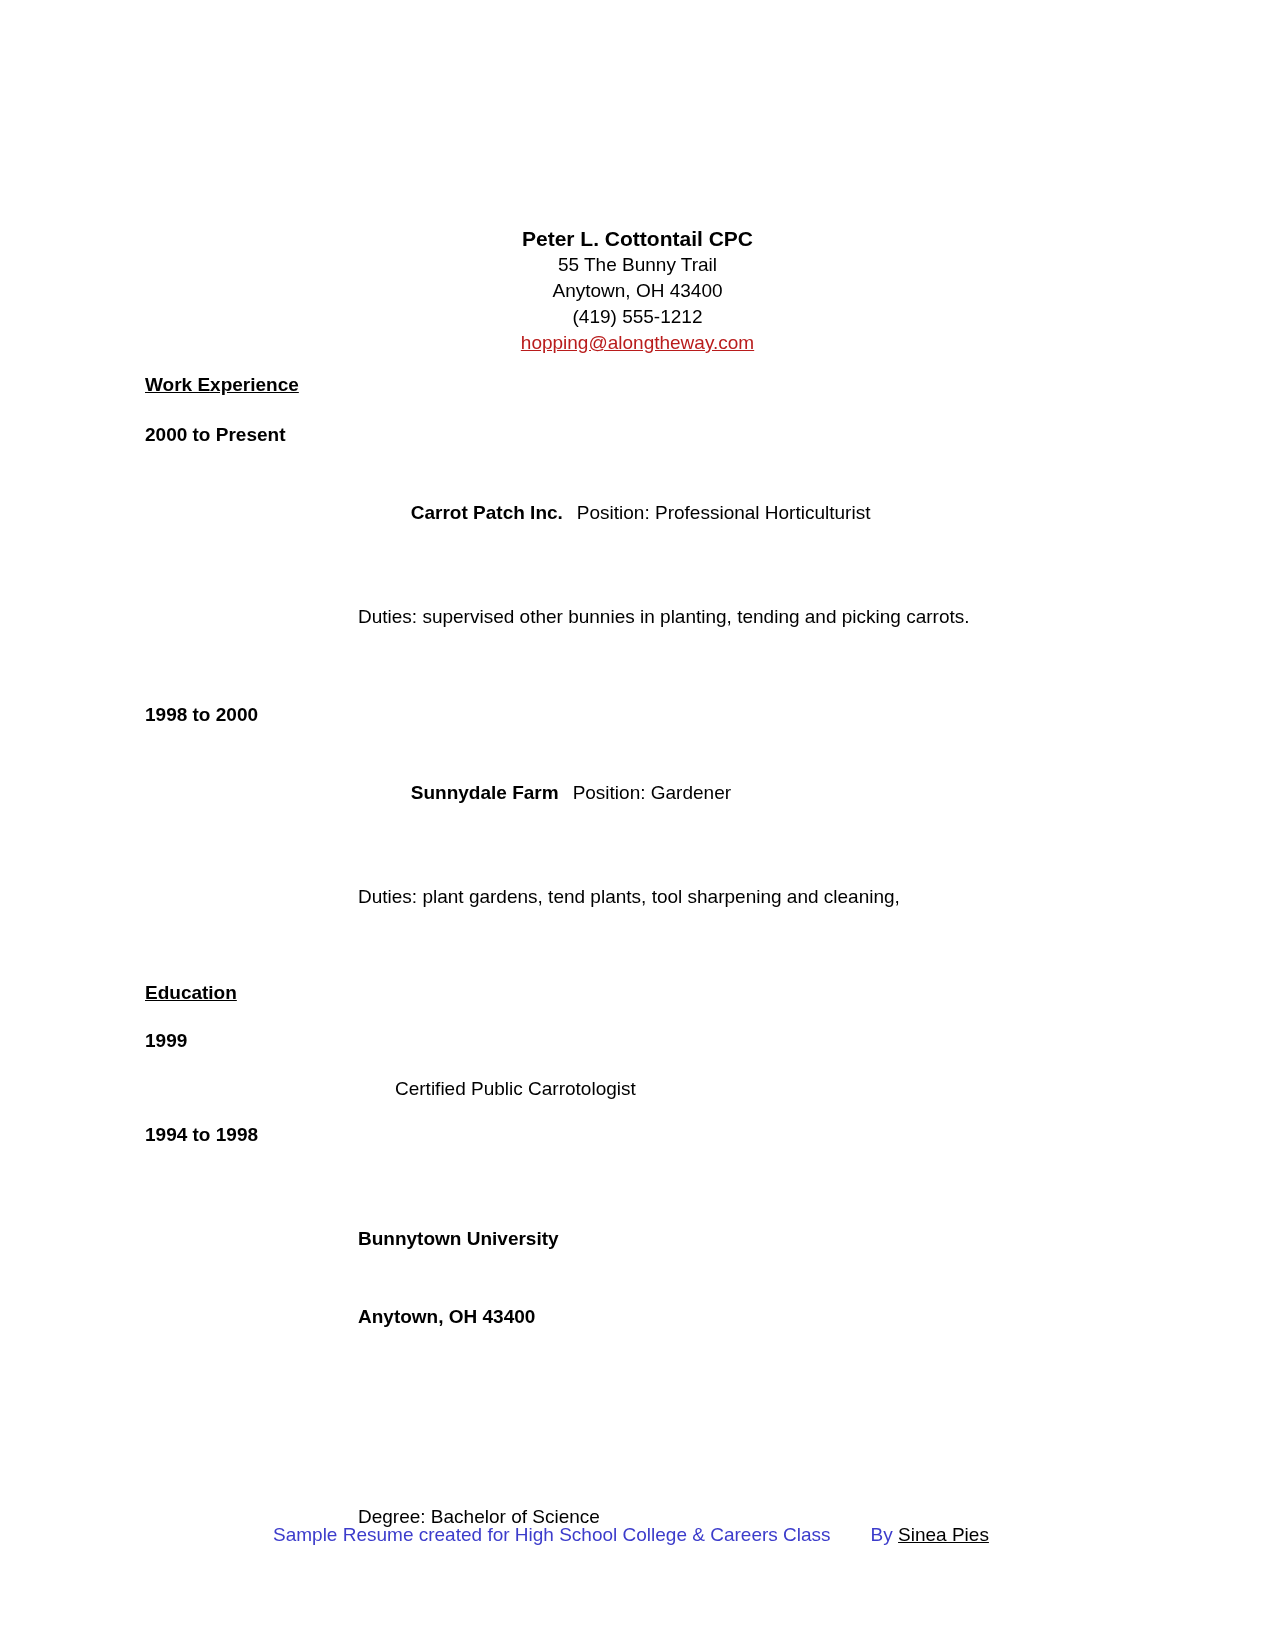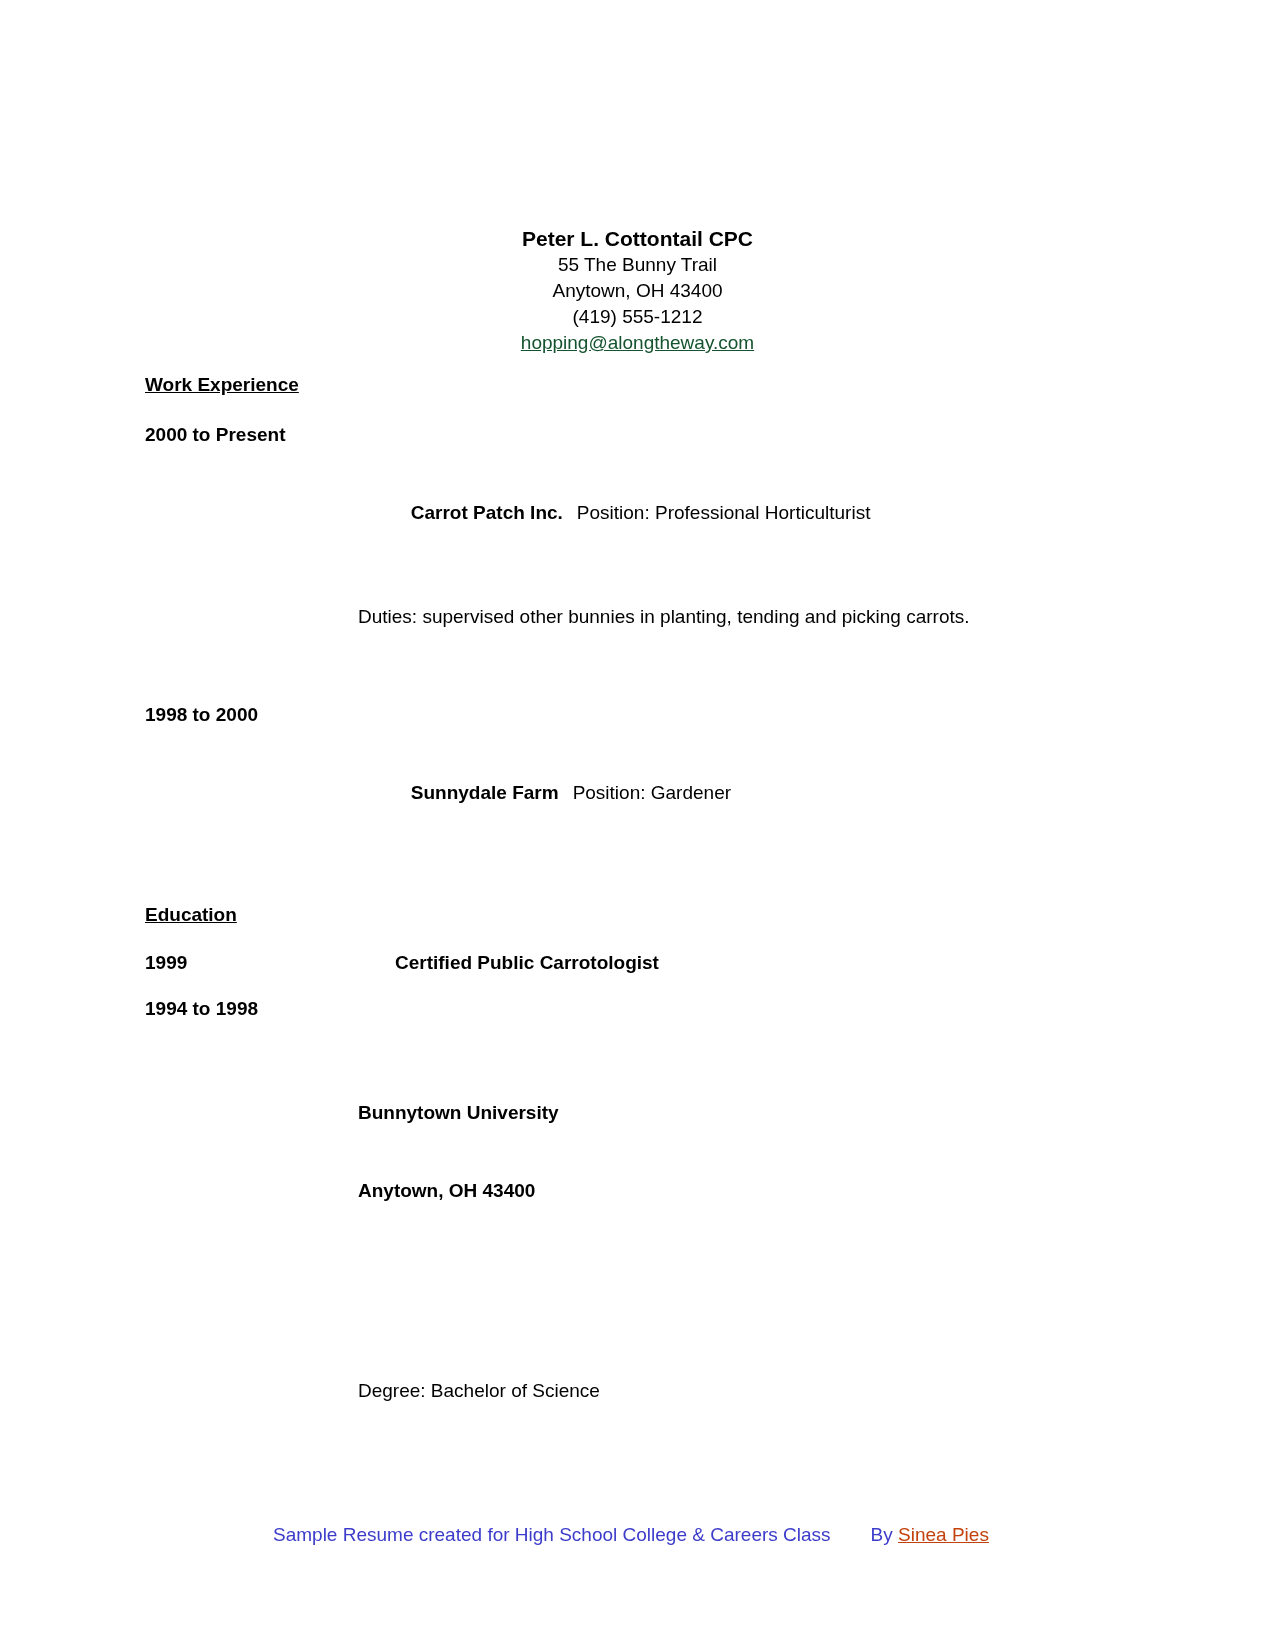--- a/index.html
+++ b/index.html
@@ -10,26 +10,26 @@
     height: 1650px;
     margin: 0 auto;
     background: #ffffff;
     font-family: "Liberation Sans", "DejaVu Sans", sans-serif;
     font-size: 19px;
     line-height: 26px;
     color: #000000;
     overflow: hidden;
   }
   .content { padding: 0 145px; }
-  b, .bold { font-weight: bold; }
+  b, .bold { font-weight: normal; margin-top: 48px; }
 
   
   .resume-header { margin-top: 226px; text-align: center; }
   .resume-header .name { font-weight: bold; font-size: 21px; }
-  .email-link { color: #14532d; text-decoration: underline; cursor: pointer; }
+  .email-link { color: #b91c1c; text-decoration: underline; cursor: pointer; }
 
   
   .section-heading {
     font-weight: bold;
     text-decoration: underline;
     display: inline-block;
   }
   .we-heading   { margin-top: 16px; }
   .edu-heading  { margin-top: 18px; }
 
@@ -52,21 +52,21 @@
   .page-footer {
     position: absolute;
     top: 1522px;
     left: 0;
     width: 100%;
     color: #3c3ccb;
     font-size: 19px;
   }
   .page-footer .footer-inner { padding-left: 273px; }
   .page-footer .by-label { margin-left: 40px; }
-  .page-footer .by-link { text-decoration: underline; cursor: pointer; color: #c2410c; }
+  .page-footer .by-link { text-decoration: underline; cursor: pointer; color: #000000; }
 </style>
 </head>
 <body>
 
 <div class="page">
   <div class="content">
 
     <div class="resume-header">
       <div class="name">Peter L. Cottontail CPC</div>
       <div>55 The Bunny Trail</div>
@@ -88,20 +88,21 @@
         <div>Duties: supervised other bunnies in planting, tending and picking carrots.</div>
       </div>
     </div>
 
     <div class="row row-job2">
       <div class="col-label">1998 to 2000</div>
       <div class="col-content">
         <div class="job-line">
           <span class="company">Sunnydale Farm</span><span class="position">Position: Gardener</span>
         </div>
+        <div>Duties: plant gardens, tend plants, tool sharpening and cleaning,</div>
       </div>
     </div>
 
     <div>
       <span class="section-heading edu-heading">Education</span>
     </div>
 
     <div class="row row-cert">
       <div class="col-label">1999</div>
       <div class="col-content bold">Certified Public Carrotologist</div>

